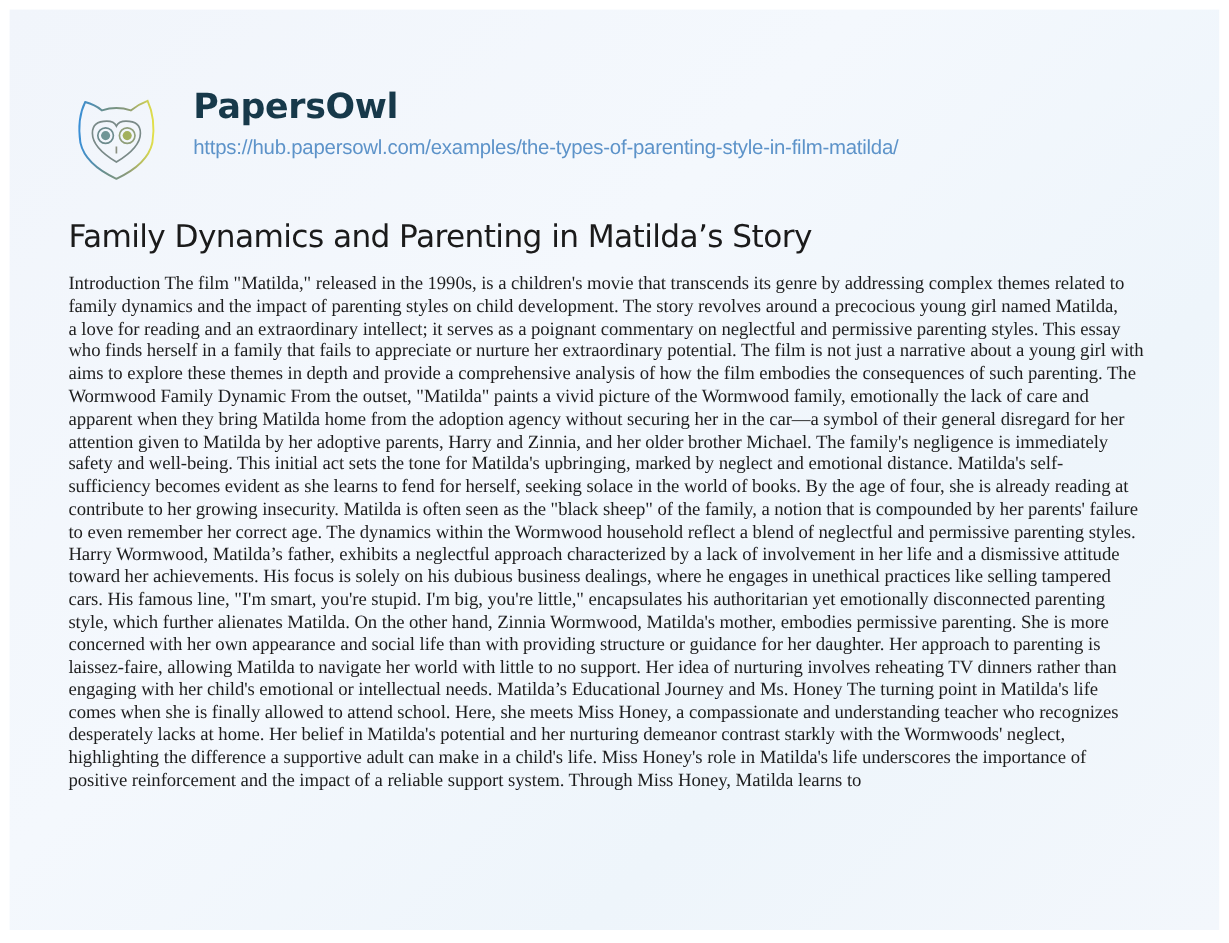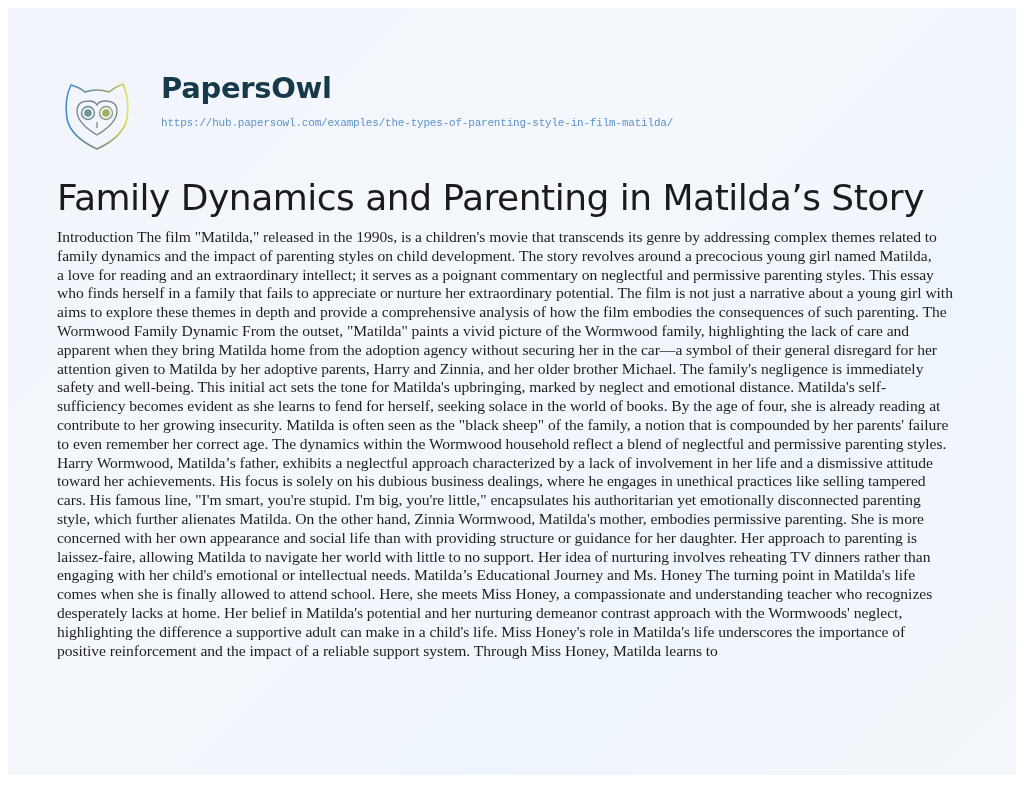--- a/index.html
+++ b/index.html
@@ -19,28 +19,28 @@
     position: absolute; left: 0; top: 5px; width: 80px; height: 80px;
   }
   .brand-name {
     position: absolute; left: 104px; top: 0px;
     font-family: "DejaVu Sans", sans-serif; font-weight: bold;
     font-size: 29px; color: #17394a; letter-spacing: -0.3px;
     white-space: nowrap; line-height: 40px;
   }
   .brand-url {
     position: absolute; left: 104px; top: 44px;
-    font-family: Liberation Mono, monospace;
-    font-size: 11px; color: #5d93c9; white-space: nowrap;
+    font-family: Liberation Sans, sans-serif;
+    font-size: 17px; color: #5d93c9; white-space: nowrap;
     letter-spacing: -0.2px; text-decoration: none; line-height: 22px;
   }
   .title {
     position: absolute; left: 49px; top: 168px; margin: 0;
     font-family: "DejaVu Sans", sans-serif; font-weight: normal;
-    font-size: 36px; color: #1b1b1b; white-space: nowrap;
+    font-size: 26px; color: #1b1b1b; white-space: nowrap;
     letter-spacing: -0.5px; line-height: 44px;
   }
   .body-text {
     position: absolute; left: 49px; top: 220px; width: 968px; margin: 0;
   }
   .line {
     display: block; white-space: nowrap;
     font-family: "Liberation Serif", serif; font-size: 15.6px;
     line-height: 18.8px; color: #1e1e1e; letter-spacing: -0.05px;
   }
@@ -73,33 +73,33 @@
   </div>
 
   <h1 class="title">Family Dynamics and Parenting in Matilda’s Story</h1>
 
   <div class="body-text">
     <span class="line">Introduction The film "Matilda," released in the 1990s, is a children's movie that transcends its genre by addressing complex themes related to</span>
     <span class="line">family dynamics and the impact of parenting styles on child development. The story revolves around a precocious young girl named Matilda,</span>
     <span class="line">a love for reading and an extraordinary intellect; it serves as a poignant commentary on neglectful and permissive parenting styles. This essay</span>
     <span class="line">who finds herself in a family that fails to appreciate or nurture her extraordinary potential. The film is not just a narrative about a young girl with</span>
     <span class="line">aims to explore these themes in depth and provide a comprehensive analysis of how the film embodies the consequences of such parenting. The</span>
-    <span class="line">Wormwood Family Dynamic From the outset, "Matilda" paints a vivid picture of the Wormwood family, highlighting the lack of care and</span>
+    <span class="line">Wormwood Family Dynamic From the outset, "Matilda" paints a vivid picture of the Wormwood family, emotionally the lack of care and</span>
     <span class="line">apparent when they bring Matilda home from the adoption agency without securing her in the car—a symbol of their general disregard for her</span>
     <span class="line">attention given to Matilda by her adoptive parents, Harry and Zinnia, and her older brother Michael. The family's negligence is immediately</span>
     <span class="line">safety and well-being. This initial act sets the tone for Matilda's upbringing, marked by neglect and emotional distance. Matilda's self-</span>
     <span class="line">sufficiency becomes evident as she learns to fend for herself, seeking solace in the world of books. By the age of four, she is already reading at</span>
     <span class="line">contribute to her growing insecurity. Matilda is often seen as the "black sheep" of the family, a notion that is compounded by her parents' failure</span>
     <span class="line">to even remember her correct age. The dynamics within the Wormwood household reflect a blend of neglectful and permissive parenting styles.</span>
     <span class="line">Harry Wormwood, Matilda’s father, exhibits a neglectful approach characterized by a lack of involvement in her life and a dismissive attitude</span>
     <span class="line">toward her achievements. His focus is solely on his dubious business dealings, where he engages in unethical practices like selling tampered</span>
     <span class="line">cars. His famous line, "I'm smart, you're stupid. I'm big, you're little," encapsulates his authoritarian yet emotionally disconnected parenting</span>
     <span class="line">style, which further alienates Matilda. On the other hand, Zinnia Wormwood, Matilda's mother, embodies permissive parenting. She is more</span>
     <span class="line">concerned with her own appearance and social life than with providing structure or guidance for her daughter. Her approach to parenting is</span>
     <span class="line">laissez-faire, allowing Matilda to navigate her world with little to no support. Her idea of nurturing involves reheating TV dinners rather than</span>
     <span class="line">engaging with her child's emotional or intellectual needs. Matilda’s Educational Journey and Ms. Honey The turning point in Matilda's life</span>
     <span class="line">comes when she is finally allowed to attend school. Here, she meets Miss Honey, a compassionate and understanding teacher who recognizes</span>
-    <span class="line">desperately lacks at home. Her belief in Matilda's potential and her nurturing demeanor contrast approach with the Wormwoods' neglect,</span>
+    <span class="line">desperately lacks at home. Her belief in Matilda's potential and her nurturing demeanor contrast starkly with the Wormwoods' neglect,</span>
     <span class="line">highlighting the difference a supportive adult can make in a child's life. Miss Honey's role in Matilda's life underscores the importance of</span>
     <span class="line">positive reinforcement and the impact of a reliable support system. Through Miss Honey, Matilda learns to</span>
   </div>
 
 </div>
 
 </body></html>

